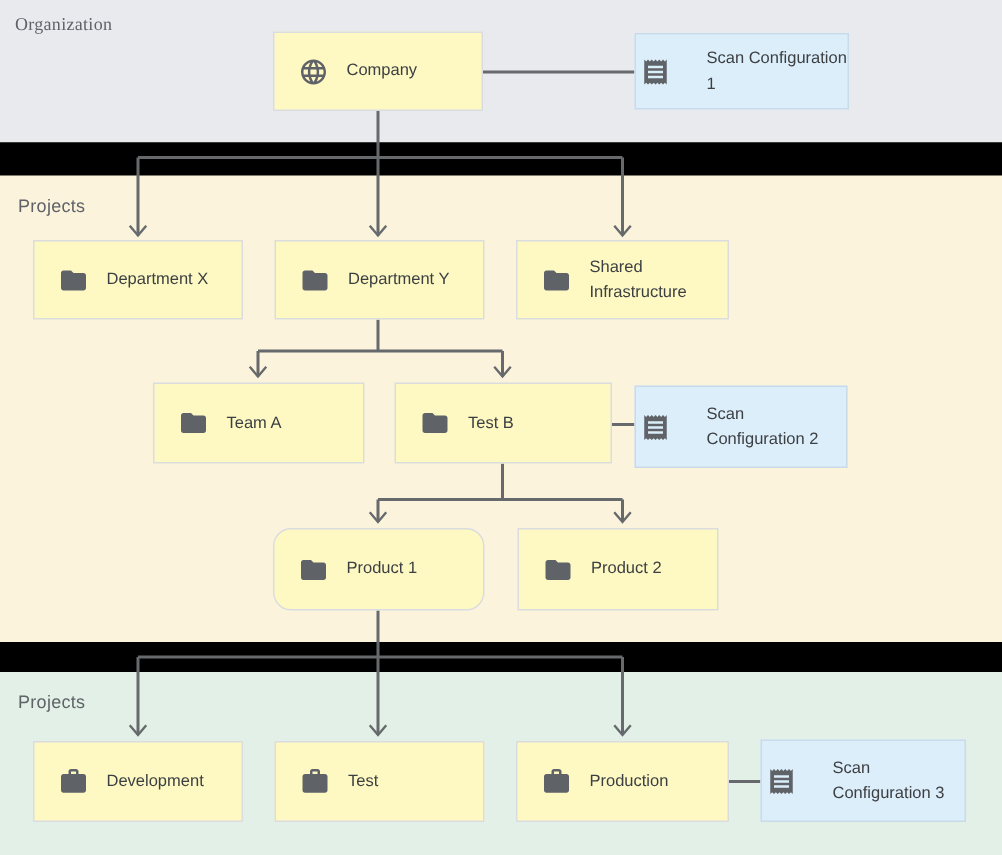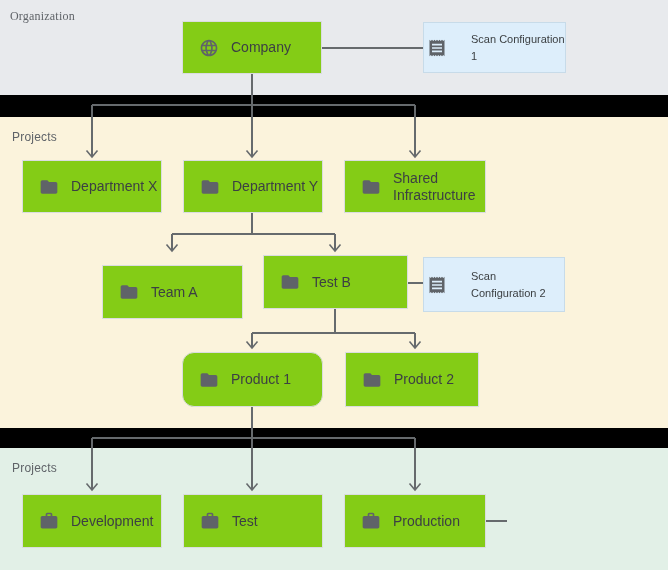--- a/index.html
+++ b/index.html
@@ -36,48 +36,48 @@
   svg.connectors path {
     stroke: #666a6d; fill: none;
   }
   svg.connectors path.line  { stroke-width: 2; }
   svg.connectors path.arrow { stroke-width: 1.6; }
 
   
   .node {
     position: absolute;
     box-sizing: border-box;
-    background: #84cc16;
+    background: #fef9c3;
     border: 1px solid #dadce0;
     display: flex;
     align-items: center;
     padding-left: 16px;
     gap: 12px;
-    font-size: 14px;
+    font-size: 11px;
     color: #3c4043;
     z-index: 2;
   }
   .node .label { line-height: 17px; }
   .node.scan {
     background: #ddeefb;
     border-color: #c7dbe9;
     font-size: 11px;
     padding-left: 3px;
     gap: 24px;
   }
   .icon { display: inline-flex; flex: 0 0 auto; }
   .icon svg { display: block; fill: #5f6368; }
 
   
   .n-company     { left: 182px; top: 21px;  width: 140px; height: 53px; }
   .n-scan1       { left: 423px; top: 22px;  width: 143px; height: 51px; }
   .n-deptx       { left: 22px;  top: 160px; width: 140px; height: 53px; }
   .n-depty       { left: 183px; top: 160px; width: 140px; height: 53px; }
   .n-shared      { left: 344px; top: 160px; width: 142px; height: 53px; }
-  .n-teama       { left: 102px; top: 255px; width: 141px; height: 54px; margin-top: 10px; }
+  .n-teama       { left: 102px; top: 255px; width: 141px; height: 54px; }
   .n-teamb       { left: 263px; top: 255px; width: 145px; height: 54px; }
   .n-scan2       { left: 423px; top: 257px; width: 142px; height: 55px; }
   .n-product1    { left: 182px; top: 352px; width: 141px; height: 55px; border-radius: 12px; }
   .n-product2    { left: 345px; top: 352px; width: 134px; height: 55px; }
   .n-development { left: 22px;  top: 494px; width: 140px; height: 54px; }
   .n-test        { left: 183px; top: 494px; width: 140px; height: 54px; }
   .n-production  { left: 344px; top: 494px; width: 142px; height: 54px; }
   .n-scan3       { left: 507px; top: 493px; width: 137px; height: 55px; }
 </style>
 </head>
@@ -232,14 +232,22 @@
 
   <div class="node n-production">
     <span class="icon">
       <svg width="20" height="20" viewBox="0 0 24 24">
           <path d="M20 6h-4V4c0-1.11-.89-2-2-2h-4c-1.11 0-2 .89-2 2v2H4c-1.11 0-1.99.89-1.99 2L2 19c0 1.11.89 2 2 2h16c1.11 0 2-.89 2-2V8c0-1.11-.89-2-2-2zm-6 0h-4V4h4v2z"></path>
         </svg>
     </span>
     <span class="label">Production</span>
   </div>
 
+  <div class="node scan n-scan3">
+    <span class="icon">
+      <svg width="20" height="20" viewBox="0 0 24 24">
+          <path d="M18 17H6v-2h12v2zm0-4H6v-2h12v2zm0-4H6V7h12v2zM3 22l1.5-1.5L6 22l1.5-1.5L9 22l1.5-1.5L12 22l1.5-1.5L15 22l1.5-1.5L18 22l1.5-1.5L21 22V2l-1.5 1.5L18 2l-1.5 1.5L15 2l-1.5 1.5L12 2l-1.5 1.5L9 2 7.5 3.5 6 2 4.5 3.5 3 2v20z"></path>
+        </svg>
+    </span>
+    <span class="label">Scan Configuration 3</span>
+  </div>
 
 </div>
 
 </body></html>

